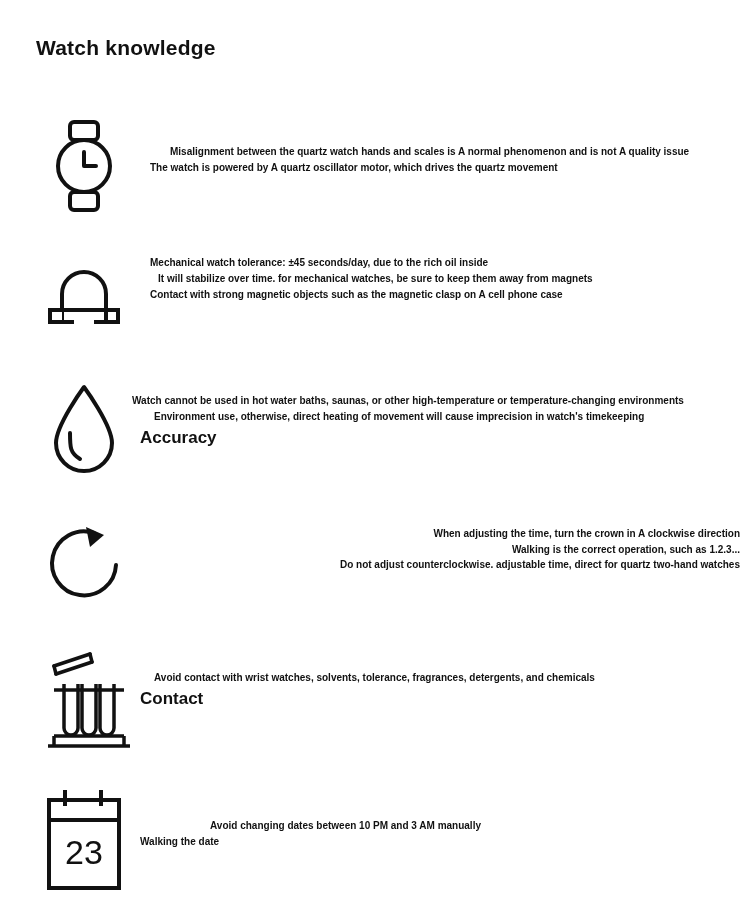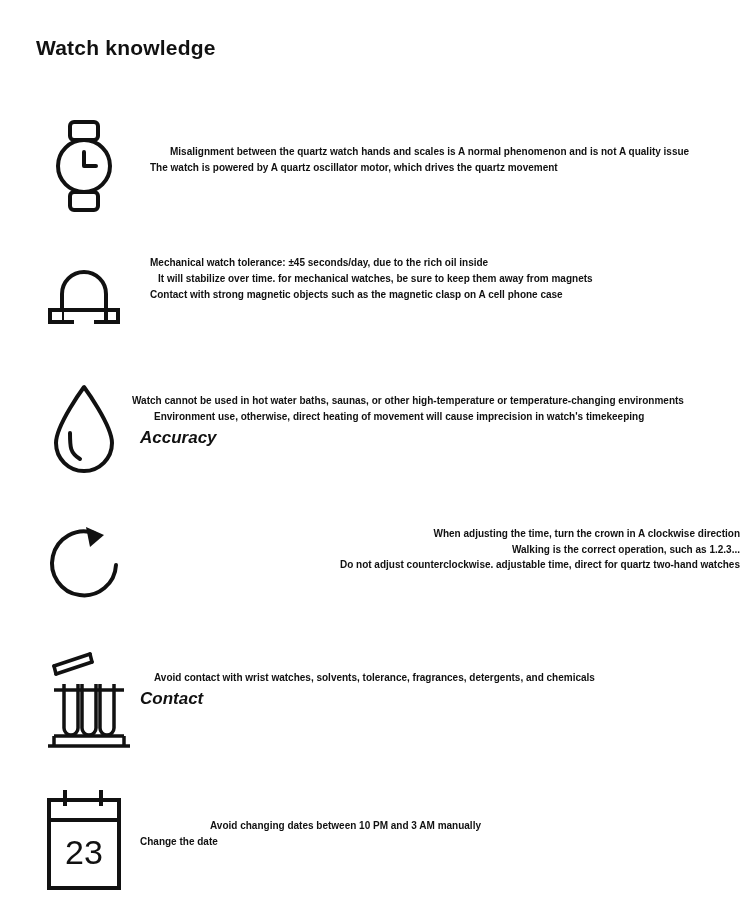--- a/index.html
+++ b/index.html
@@ -65,21 +65,20 @@
   }
   .t-small {
     font-size: 10px;
     font-weight: bold;
     line-height: 1.6;
   }
   .t-head {
     font-size: 17px;
     font-weight: bold;
     line-height: 1.5;
-    font-style: italic;
   }
 
   
   #sec-quartz       { top: 110px; height: 110px; }
   #sec-quartz .icon-box { top: 8px; height: 96px; }
   #sec-quartz .text-box { top: 34px; }
 
   #sec-magnet       { top: 245px; height: 110px; }
   #sec-magnet .icon-box { top: 10px; height: 90px; }
   #sec-magnet .text-box { top: 10px; }
@@ -215,17 +214,17 @@
       <svg width="86" height="108" viewBox="0 0 86 108" fill="none" stroke="#111111" stroke-width="4">
         <line x1="24" y1="4" x2="24" y2="20"></line>
         <line x1="60" y1="4" x2="60" y2="20"></line>
         <rect x="8" y="14" width="70" height="88"></rect>
         <line x1="8" y1="34" x2="78" y2="34"></line>
         <text x="43" y="78" font-family="Liberation Sans, sans-serif" font-size="34" fill="#111111" stroke="none" text-anchor="middle">23</text>
       </svg>
     </div>
     <div class="text-box">
       <span class="line t-big ind-70">Avoid changing dates between 10 PM and 3 AM manually</span>
-      <span class="line t-big ind-0">Change the date</span>
+      <span class="line t-big ind-0">Walking the date</span>
     </div>
   </div>
 
 </div>
 
 </body></html>

